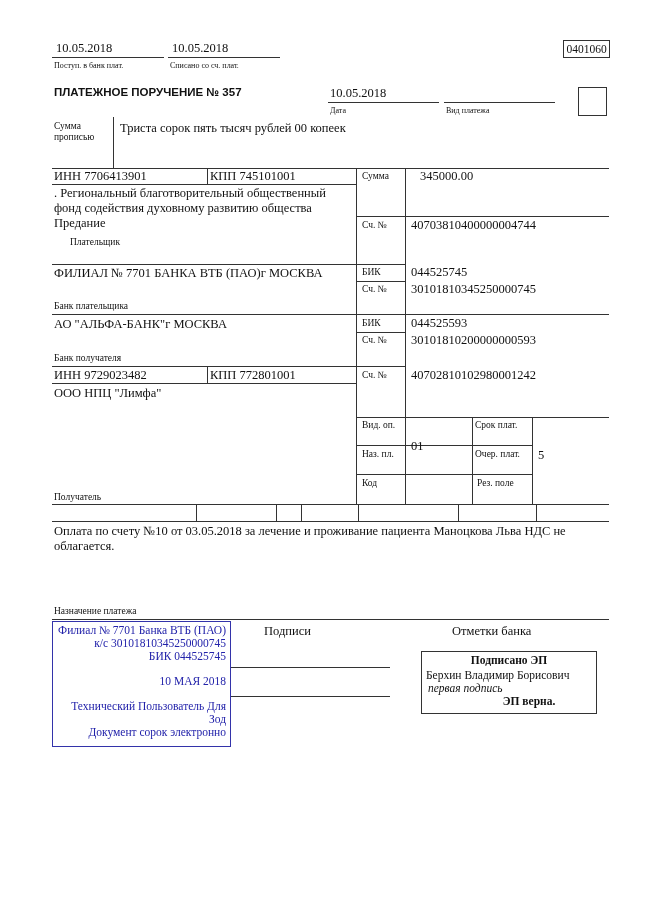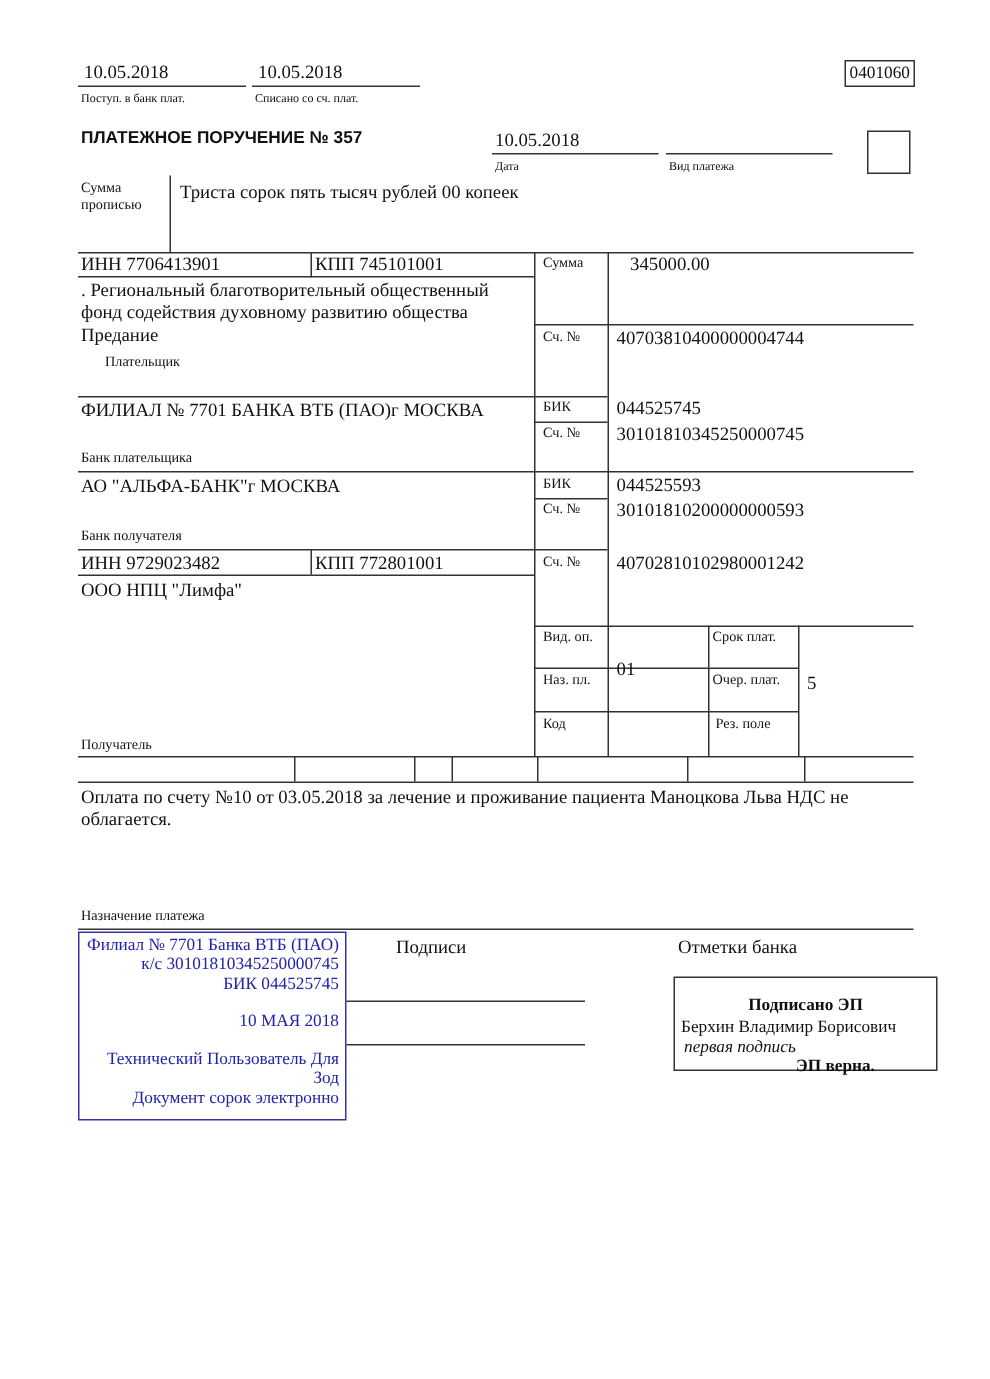--- a/index.html
+++ b/index.html
@@ -126,18 +126,18 @@
   <div style="margin-top:12px;">Технический Пользователь Для</div>
   <div>Зод</div>
   <div>Документ сорок электронно</div>
 </div>
 
 <div class="abs t12" style="left:264px;top:624px;">Подписи</div>
 <div class="hl" style="left:231px;top:667px;width:159px;"></div>
 <div class="hl" style="left:231px;top:696px;width:159px;"></div>
 
 <div class="abs t12" style="left:452px;top:624px;">Отметки банка</div>
-<div class="box t11" style="left:421px;top:651px;width:176px;height:63px;padding:12px 4px;margin-left:28px;">
+<div class="box t11" style="left:421px;top:651px;width:176px;height:63px;padding:2px 4px;">
   <div style="text-align:center;font-weight:bold;">Подписано ЭП</div>
   <div style="margin-top:2px;">Берхин Владимир Борисович</div>
   <div style="font-style:italic;padding-left:2px;">первая подпись</div>
   <div style="text-align:center;font-weight:bold;padding-left:40px;">ЭП верна.</div>
 </div>
 
 </body></html>

